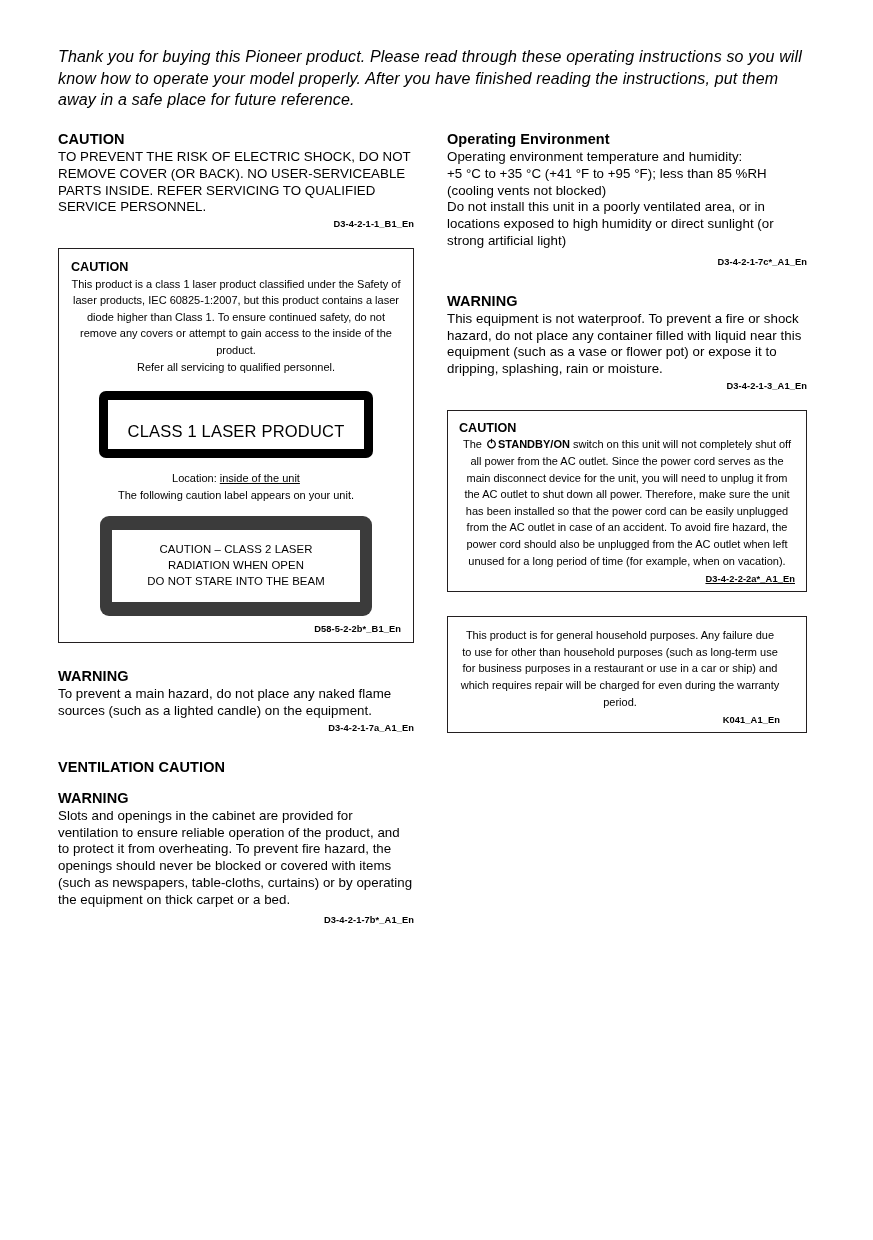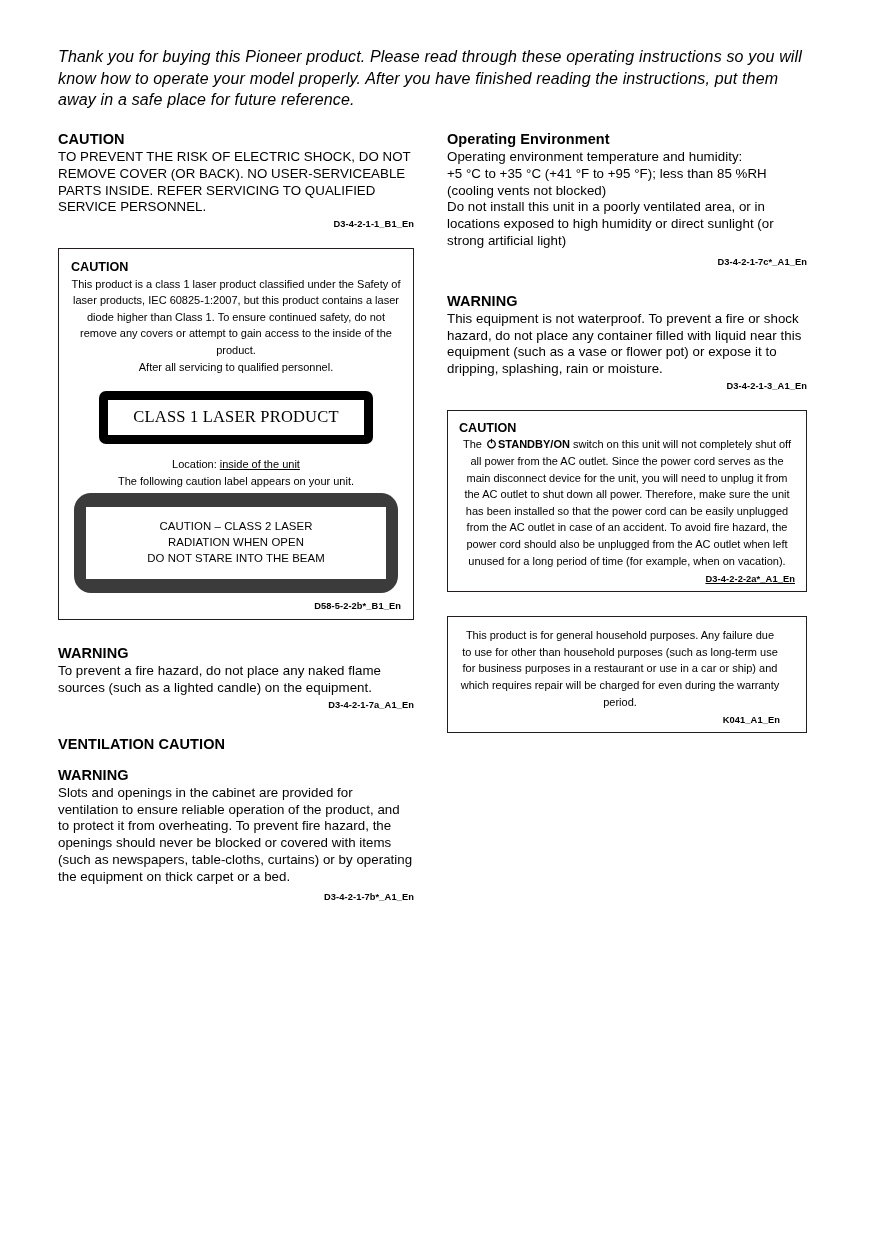--- a/index.html
+++ b/index.html
@@ -99,31 +99,30 @@
     background: #000000;
     border-radius: 7px;
     padding: 9px;
     box-sizing: border-box;
   }
   .laser-badge .inner {
     background: #ffffff;
     text-align: center;
     font-size: 16.5px;
     letter-spacing: 0.012em;
-    padding: 7px 0 8px 0;
+    padding: 21px 0 8px 0;
     line-height: 20px;
-    font-family: Liberation Serif, serif;
   }
 
   
   .plate {
-    width: 324px;
-    margin: 4px auto 0 auto;
+    width: 272px;
+    margin: 13px auto 0 auto;
     background: #3b3b3b;
-    border-radius: 17px;
+    border-radius: 9px;
     padding: 14px 12px;
     box-sizing: border-box;
   }
   .plate .inner {
     background: #ffffff;
     text-align: center;
     font-size: 11.4px;
     line-height: 15.6px;
     padding: 12px 4px 13px 4px;
     letter-spacing: 0.006em;
@@ -159,21 +158,21 @@
       <h2 class="head">CAUTION</h2>
       <p class="body">TO PREVENT THE RISK OF ELECTRIC SHOCK, DO NOT REMOVE COVER (OR BACK). NO USER-SERVICEABLE PARTS INSIDE. REFER SERVICING TO QUALIFIED SERVICE PERSONNEL.</p>
       <div class="code">D3-4-2-1-1_B1_En</div>
     </div>
 
     <div class="spacer-md"></div>
 
     <div class="boxed" style="padding:10px 12px 7px 12px;">
       <h3>CAUTION</h3>
       <p>This product is a class 1 laser product classified under the Safety of laser products, IEC 60825-1:2007, but this product contains a laser diode higher than Class 1. To ensure continued safety, do not remove any covers or attempt to gain access to the inside of the product.</p>
-      <p>After all servicing to qualified personnel.</p>
+      <p>Refer all servicing to qualified personnel.</p>
 
       <div class="laser-badge">
         <div class="inner">CLASS 1 LASER PRODUCT</div>
       </div>
 
       <div style="height:12px"></div>
 
       <p>
         <span>Location: </span><span class="underlined">inside of the unit</span>
       </p>
@@ -187,21 +186,21 @@
         </div>
       </div>
 
       <div class="code" style="margin-top:7px;">D58-5-2-2b*_B1_En</div>
     </div>
 
     <div class="spacer-lg"></div>
 
     <div class="block">
       <h2 class="head">WARNING</h2>
-      <p class="body">To prevent a fire hazard, do not place any naked flame sources (such as a lighted candle) on the equipment.</p>
+      <p class="body">To prevent a main hazard, do not place any naked flame sources (such as a lighted candle) on the equipment.</p>
       <div class="code">D3-4-2-1-7a_A1_En</div>
     </div>
 
     <div class="spacer-lg"></div>
 
     <div class="block">
       <h2 class="head">VENTILATION CAUTION</h2>
     </div>
 
     <div class="spacer-sm"></div>

